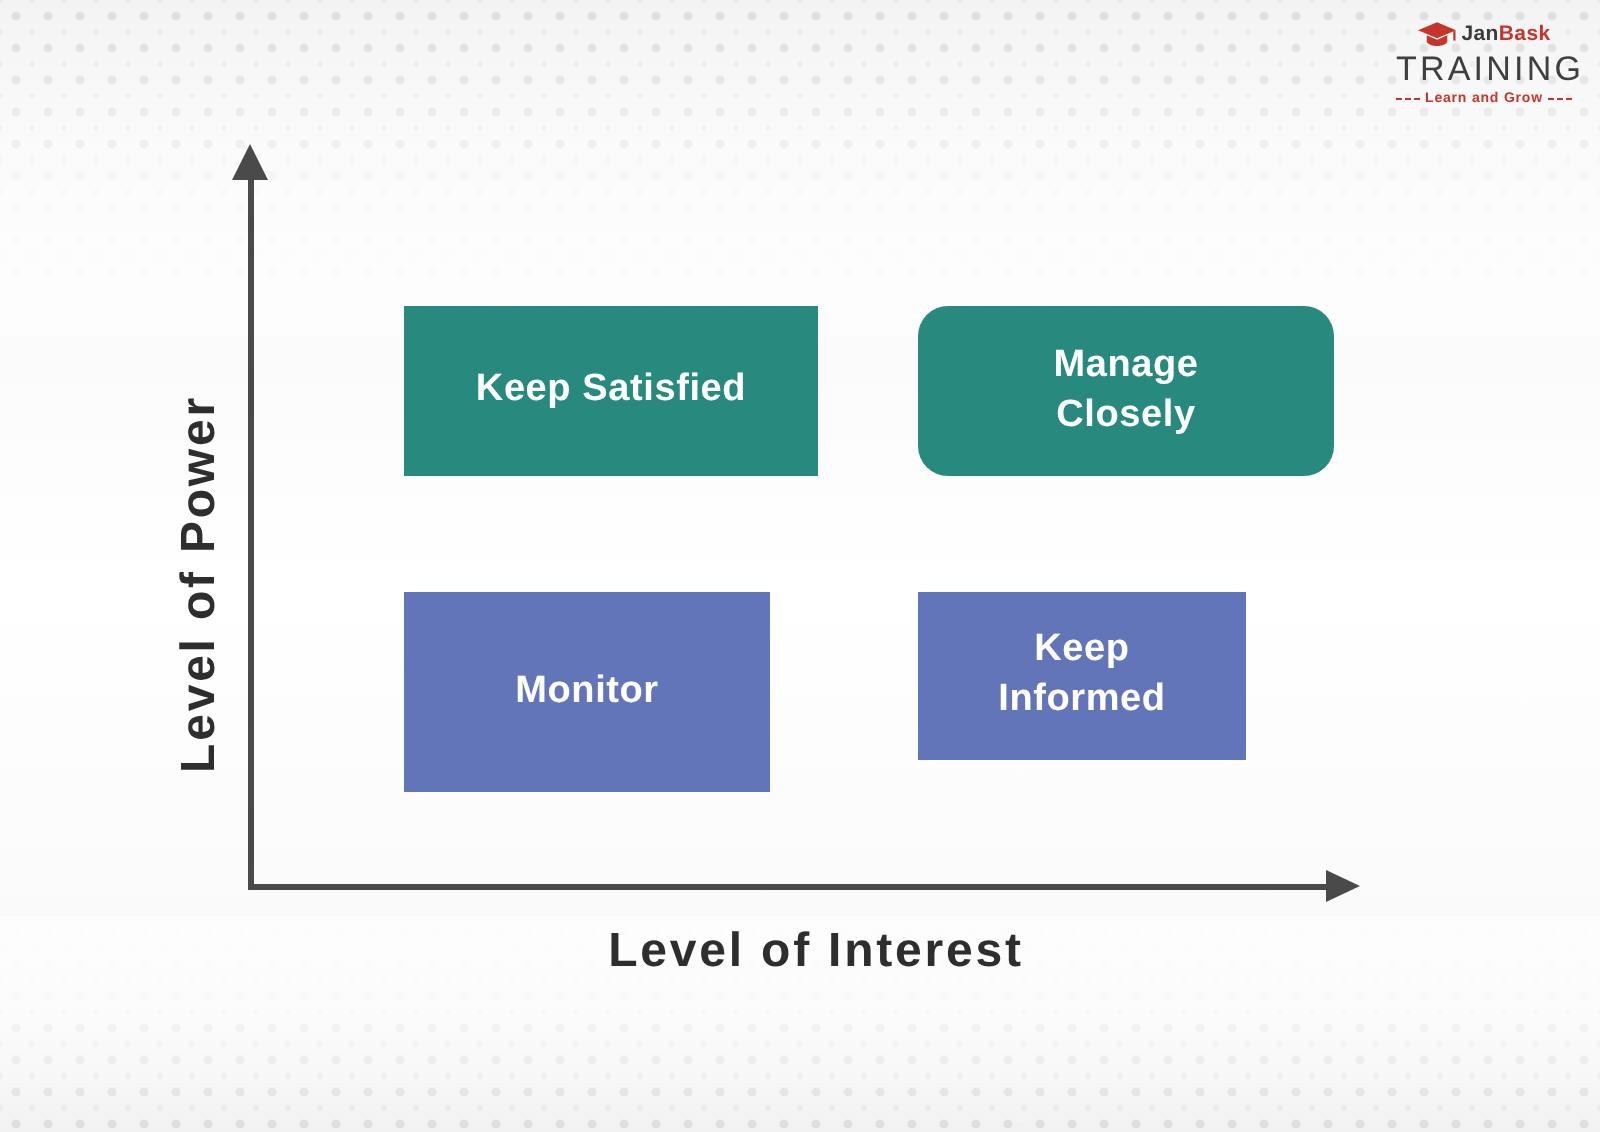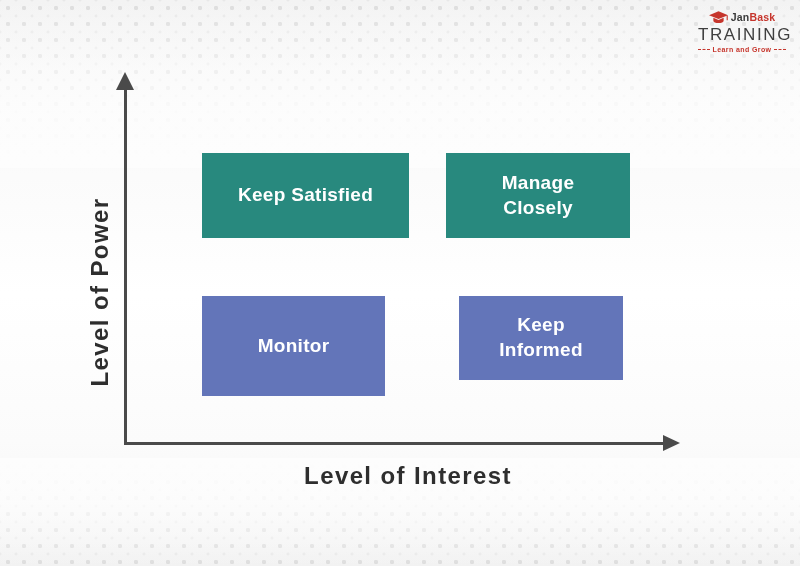--- a/index.html
+++ b/index.html
@@ -71,21 +71,21 @@
     font-size:24px;font-weight:bold;color:#2e2e2e;letter-spacing:1.4px;white-space:nowrap;
   }
 
   
   .quad{
     position:absolute;display:flex;align-items:center;justify-content:center;
     color:#ffffff;font-weight:bold;font-size:19px;letter-spacing:.3px;
     text-align:center;line-height:1.3;white-space:pre-line;
   }
   .q-ks{left:202px;top:153px;width:207px;height:85px;}
-  .q-mc{left:446px;top:153px;width:184px;height:85px;}
+  .q-mc{left:459px;top:153px;width:208px;height:85px;border-radius:15px;}
   .q-mo{left:202px;top:296px;width:183px;height:100px;}
   .q-ki{left:459px;top:296px;width:164px;height:84px;}
 </style>
 </head>
 <body>
 
 <div class="stage">
 
   <div class="halftone top"></div>
   <div class="halftone bottom"></div>

